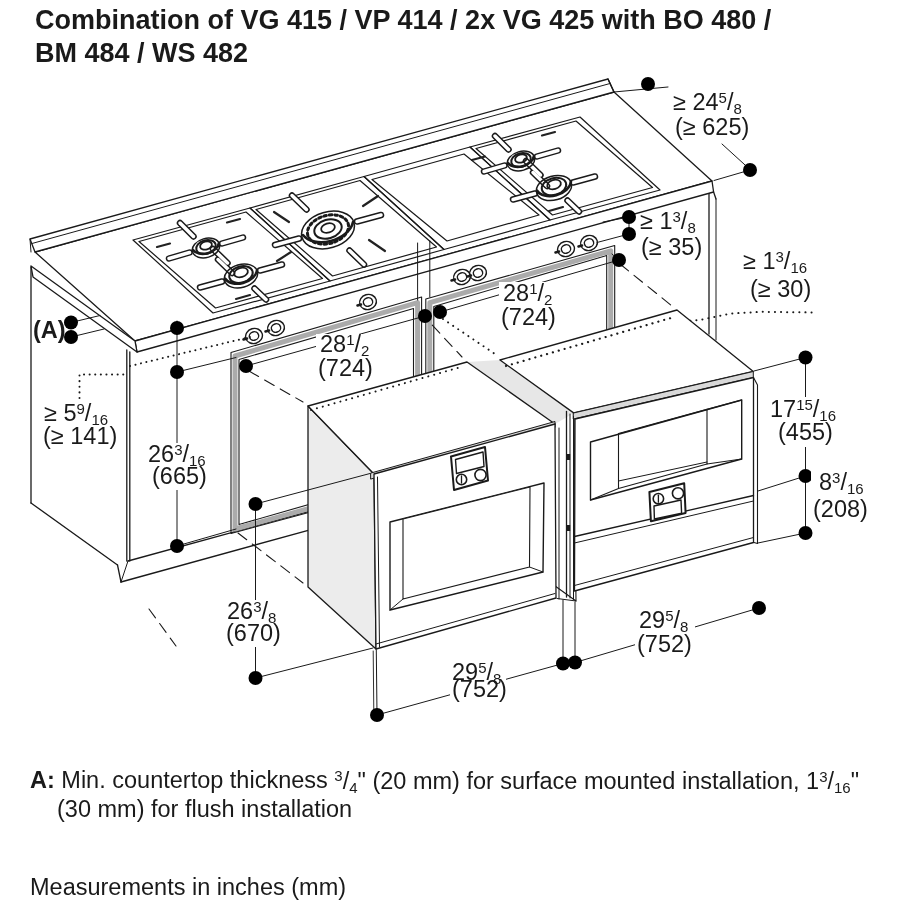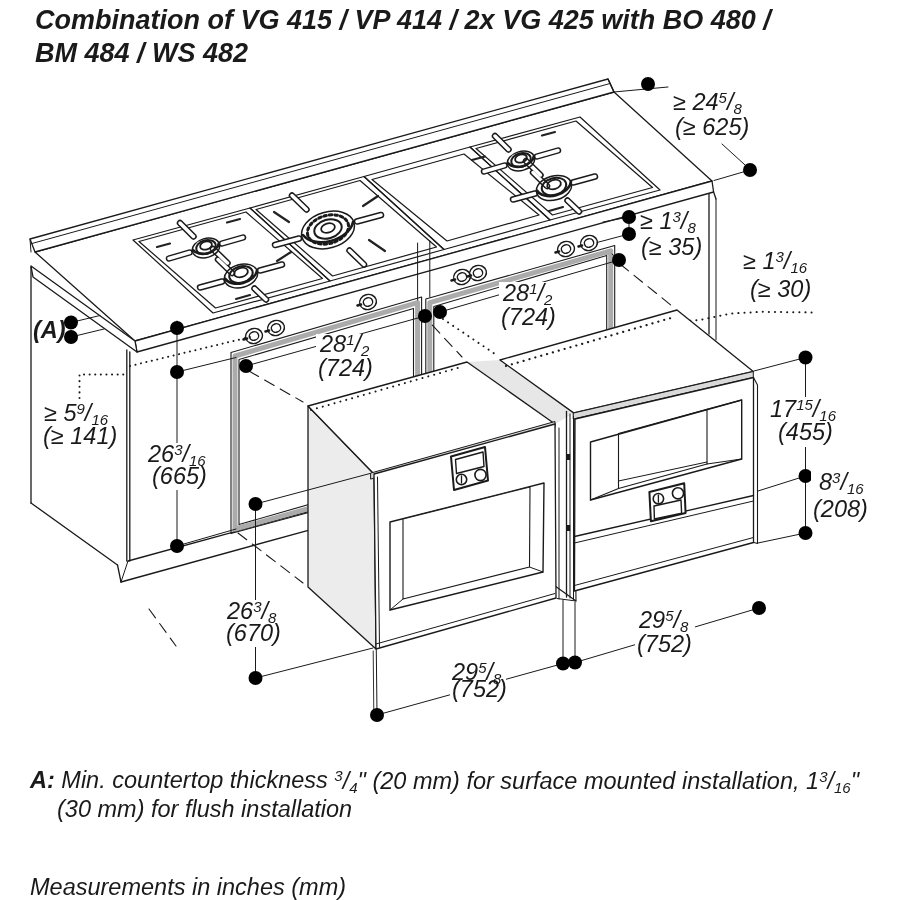--- a/index.html
+++ b/index.html
@@ -1,17 +1,17 @@
 <!DOCTYPE html>
 <html><head>
 <meta charset="utf-8">
 <style>
   html,body{margin:0;padding:0;background:#ffffff;}
   #page{position:relative;width:900px;height:900px;background:#ffffff;
-        font-family:"Liberation Sans", sans-serif;font-style:italic;}
+        font-family:"Liberation Sans", sans-serif;}
   svg{position:absolute;left:0;top:0;}
   text{fill:#1a1a1a;}
 </style>
 </head>
 <body>
 <div id="page">
 <svg width="900" height="900" viewBox="0 0 900 900">
 <g fill="none" stroke="#1a1a1a" stroke-width="1.3" stroke-linecap="round" stroke-linejoin="round">
 
 <polygon points="31,267 137,352 128,352 128,561 117.5,565 31,503" fill="#ffffff" stroke="none"></polygon>

